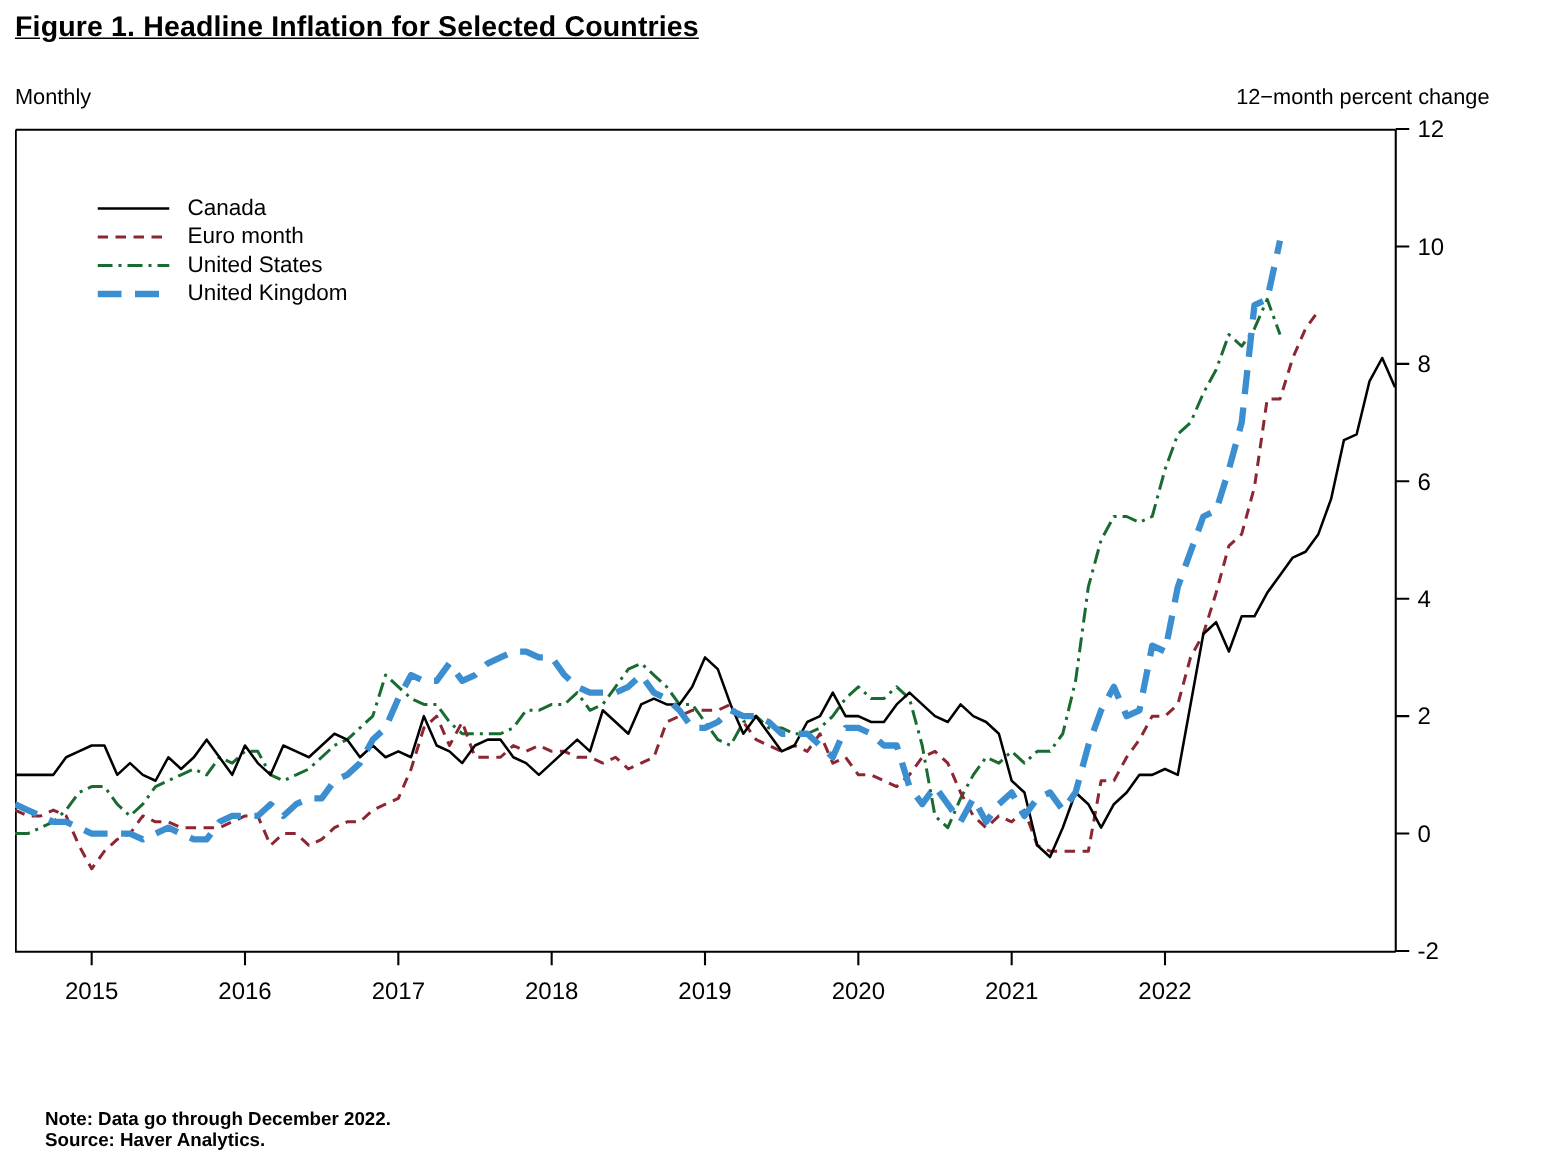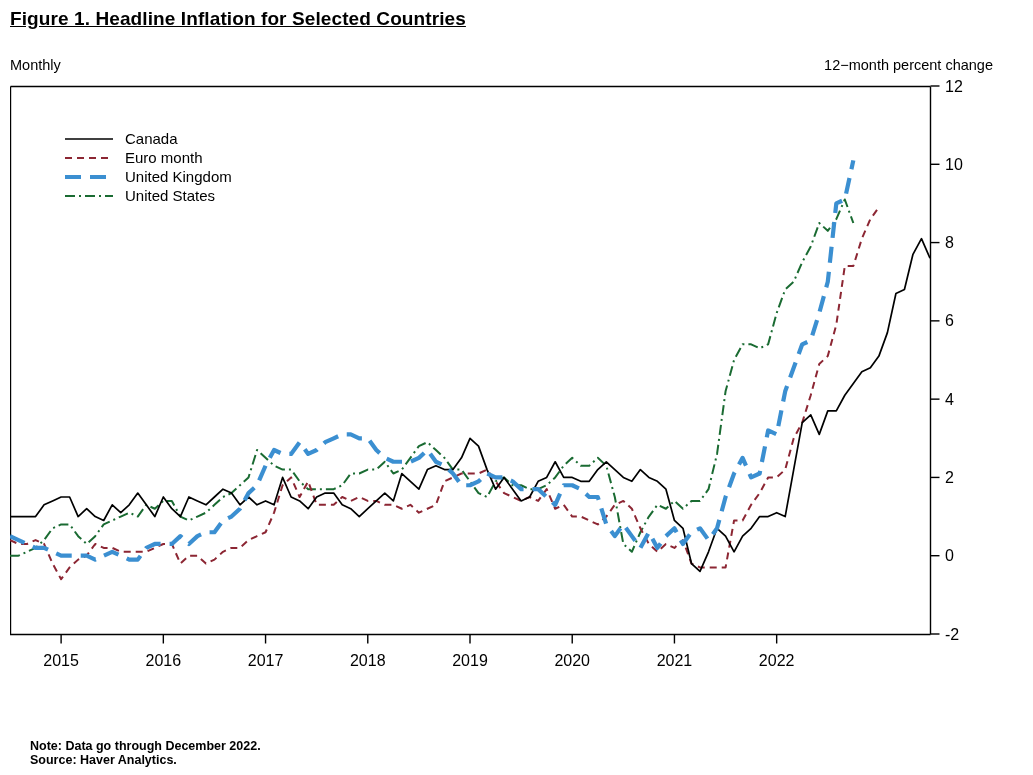--- a/index.html
+++ b/index.html
@@ -156,32 +156,32 @@
           <span class="legend-swatch">
             <svg width="48" height="14">
               <line x1="0" y1="7" x2="48" y2="7" stroke="#8c2633" stroke-width="2" stroke-dasharray="7,5"></line>
             </svg>
           </span>
           <span class="legend-label">Euro month</span>
         </div>
         <div class="legend-row">
           <span class="legend-swatch">
             <svg width="48" height="14">
+              <line x1="0" y1="7" x2="48" y2="7" stroke="#1a6b32" stroke-width="2" stroke-dasharray="10,4,2,4"></line>
+            </svg>
+          </span>
+          <span class="legend-label">United States</span>
+        </div>
+        <div class="legend-row">
+          <span class="legend-swatch">
+            <svg width="48" height="14">
               <line x1="0" y1="7" x2="48" y2="7" stroke="#3b8fd1" stroke-width="4.2" stroke-dasharray="16,9"></line>
             </svg>
           </span>
           <span class="legend-label">United Kingdom</span>
-        </div>
-        <div class="legend-row">
-          <span class="legend-swatch">
-            <svg width="48" height="14">
-              <line x1="0" y1="7" x2="48" y2="7" stroke="#1a6b32" stroke-width="2" stroke-dasharray="10,4,2,4"></line>
-            </svg>
-          </span>
-          <span class="legend-label">United States</span>
         </div>
       </div>
   </div>
 
   <div id="notes">
     <div class="note-line">Note: Data go through December 2022.</div>
     <div class="note-line">Source: Haver Analytics.</div>
   </div>
 
 </div>

